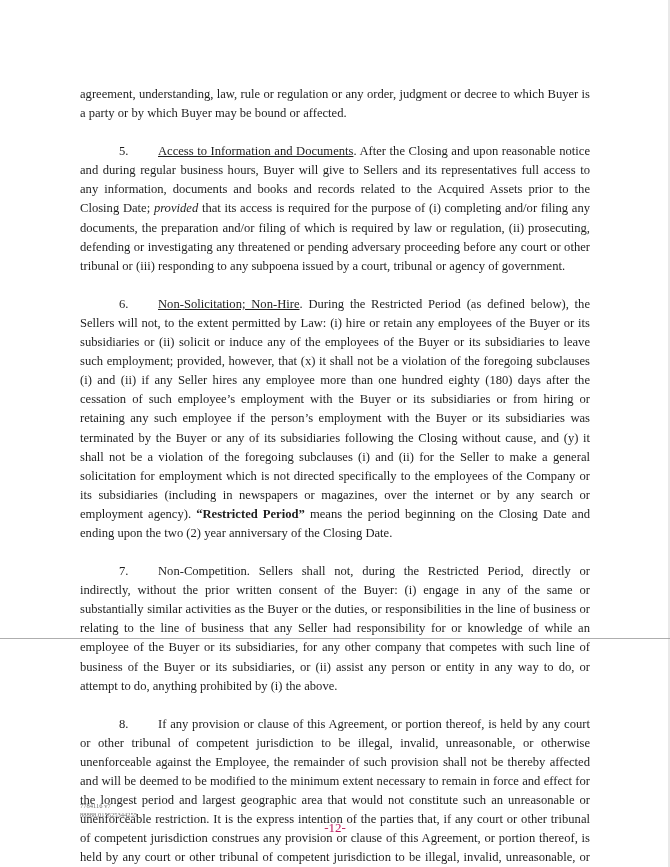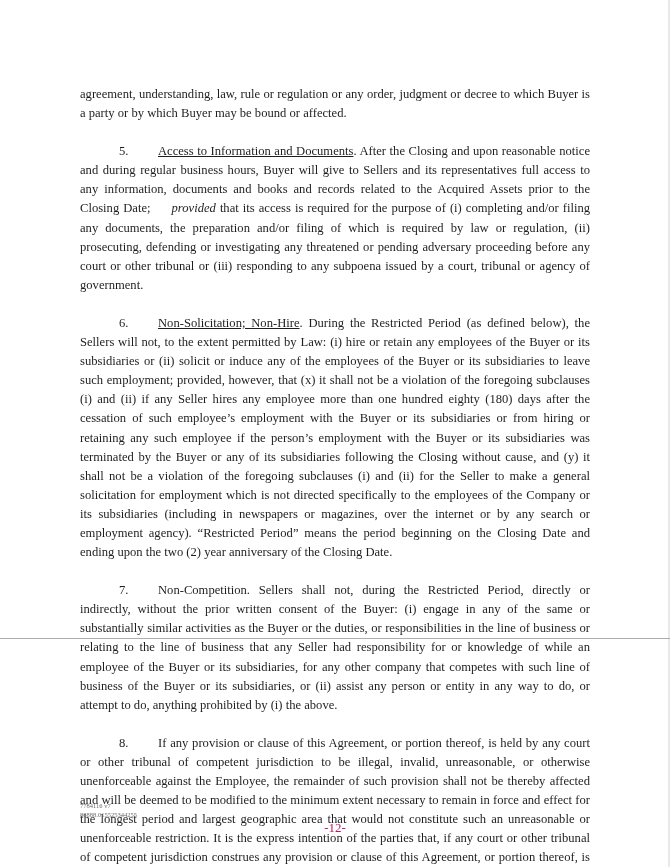--- a/index.html
+++ b/index.html
@@ -43,22 +43,22 @@
       margin: 0 0 19px 0;
       text-align: justify;
     }
     .para-num {
       display: inline-block;
       width: 78px;
       padding-left: 39px;
       box-sizing: border-box;
     }
     .underline { text-decoration: underline; }
-    .italic { font-style: italic; margin-left: 17px; }
-    .bold { font-weight: normal; }
+    .italic { font-style: italic; }
+    .bold { font-weight: bold; }
     .scan-line {
       position: absolute;
       left: 0;
       top: 638px;
       width: 670px;
       height: 1px;
       background: #9a9a9a;
       opacity: 0.8;
     }
     .footer-id {

